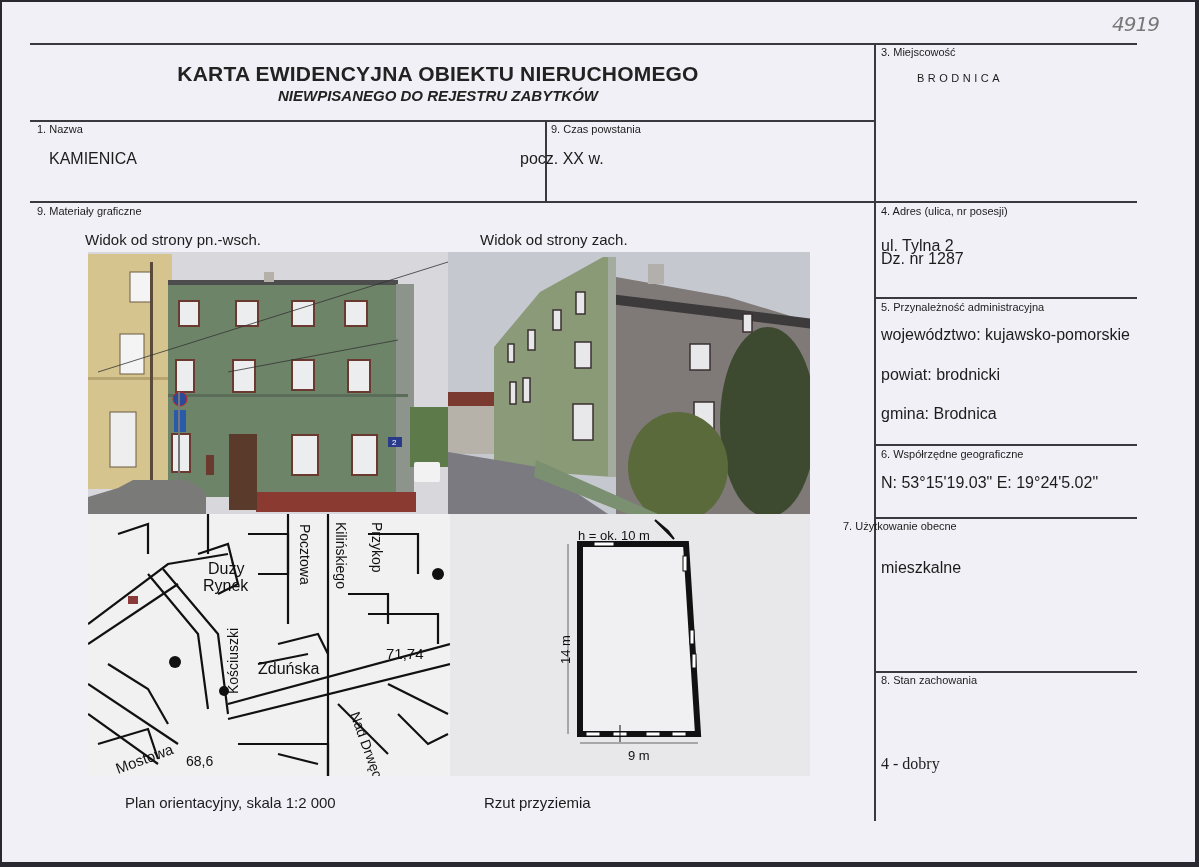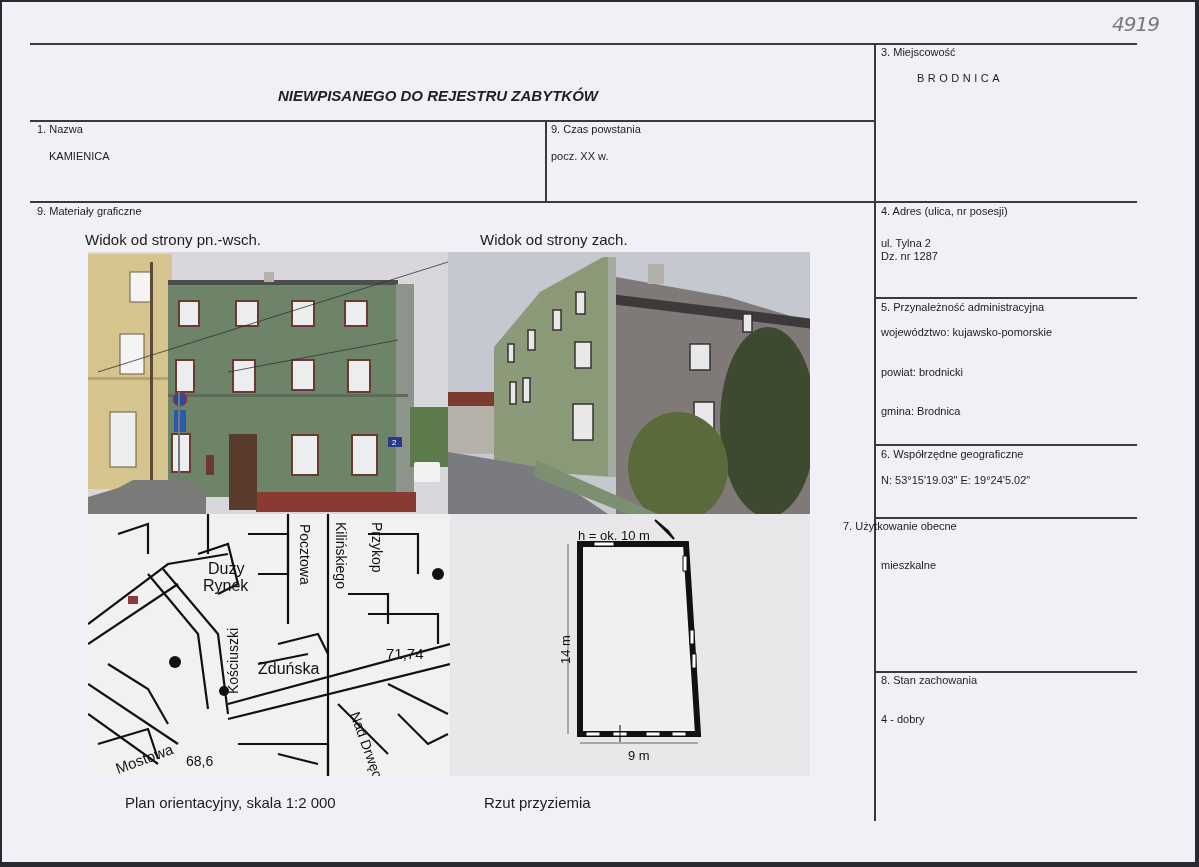--- a/index.html
+++ b/index.html
@@ -3,21 +3,21 @@
 <meta charset="utf-8">
 <style>
   html, body { margin:0; padding:0; }
   body { width:1199px; height:867px; background:#2a2830; position:relative; overflow:hidden;
          font-family:"Liberation Sans", sans-serif; color:#1c1c1c; }
   .sheet { position:absolute; left:2px; top:2px; width:1193px; height:860px; background:#f1f0f6; }
   .hline { position:absolute; height:2px; background:#3a3a3e; }
   .vline { position:absolute; width:2px; background:#3a3a3e; }
   .t { position:absolute; white-space:nowrap; }
   .lbl { font-size:11px; }
-  .val { font-size:11px; }
+  .val { font-size:16px; }
   .title1 { font-size:21px; font-weight:bold; letter-spacing:0.2px; color:#222; }
   .title2 { font-size:15px; font-weight:bold; color:#222; }
   .spaced { font-size:11px; letter-spacing:3.5px; }
   .hand { font-family:"DejaVu Sans", sans-serif; font-size:20px; color:#777; font-style:italic; letter-spacing:-1px; }
   .photo { position:absolute; overflow:hidden; }
   .plan-bg { background:#22c55e; }
   .caption { font-size:15px; }
 </style>
 </head>
 <body>
@@ -30,48 +30,49 @@
   <div class="hline" style="left:28px;top:118px;width:845px;"></div>
   <div class="hline" style="left:28px;top:199px;width:1107px;"></div>
   <div class="hline" style="left:873px;top:295px;width:262px;"></div>
   <div class="hline" style="left:873px;top:442px;width:262px;"></div>
   <div class="hline" style="left:873px;top:515px;width:262px;"></div>
   <div class="hline" style="left:873px;top:669px;width:262px;"></div>
 
   <div class="vline" style="left:872px;top:41px;height:778px;"></div>
   <div class="vline" style="left:543px;top:118px;height:83px;"></div>
 
+  <div class="t title1" style="left:0;width:872px;top:60px;text-align:center;">KARTA EWIDENCYJNA OBIEKTU NIERUCHOMEGO</div>
   <div class="t title2" style="left:0;width:872px;top:85px;text-align:center;font-style:italic;">NIEWPISANEGO DO REJESTRU ZABYTKÓW</div>
 
   <div class="t lbl" style="left:35px;top:121px;">1. Nazwa</div>
   <div class="t val" style="left:47px;top:148px;">KAMIENICA</div>
 
   <div class="t lbl" style="left:549px;top:121px;">9. Czas powstania</div>
-  <div class="t val" style="left:549px;top:148px;text-align:center;">pocz. XX w.</div>
+  <div class="t val" style="left:518px;top:148px;text-align:center;">pocz. XX w.</div>
 
   <div class="t lbl" style="left:879px;top:44px;">3. Miejscowość</div>
   <div class="t spaced" style="left:891px;top:70px;padding-left:24px;">BRODNICA</div>
 
   <div class="t lbl" style="left:879px;top:203px;">4. Adres (ulica, nr posesji)</div>
   <div class="t val" style="left:879px;top:235px;">ul. Tylna 2</div>
   <div class="t val" style="left:879px;top:248px;">Dz. nr 1287</div>
 
   <div class="t lbl" style="left:879px;top:299px;">5. Przynależność administracyjna</div>
   <div class="t val" style="left:879px;top:324px;">województwo: kujawsko-pomorskie</div>
   <div class="t val" style="left:879px;top:364px;">powiat: brodnicki</div>
   <div class="t val" style="left:879px;top:403px;">gmina: Brodnica</div>
 
   <div class="t lbl" style="left:879px;top:446px;">6. Współrzędne geograficzne</div>
   <div class="t val" style="left:879px;top:472px;">N: 53°15'19.03" E: 19°24'5.02"</div>
 
   <div class="t lbl" style="left:841px;top:518px;">7. Użytkowanie obecne</div>
   <div class="t val" style="left:879px;top:557px;">mieszkalne</div>
 
   <div class="t lbl" style="left:879px;top:672px;">8. Stan zachowania</div>
-  <div class="t val" style="left:879px;top:711px;">4 - dobry</div>
+  <div class="t val" style="left:879px;top:753px;font-family:Liberation Serif, serif;">4 - dobry</div>
 
   <div class="t lbl" style="left:35px;top:203px;">9. Materiały graficzne</div>
   <div class="t caption" style="left:83px;top:229px;">Widok od strony pn.-wsch.</div>
   <div class="t caption" style="left:478px;top:229px;">Widok od strony zach.</div>
 
   <div class="photo" style="left:86px;top:250px;width:360px;height:262px;background:#d9d9dc;">
     <svg width="360" height="262" viewBox="0 0 360 262">
       <rect width="360" height="262" fill="#d8d8dc"></rect>
 
       <rect x="0" y="2" width="84" height="235" fill="#d6c48e"></rect>

